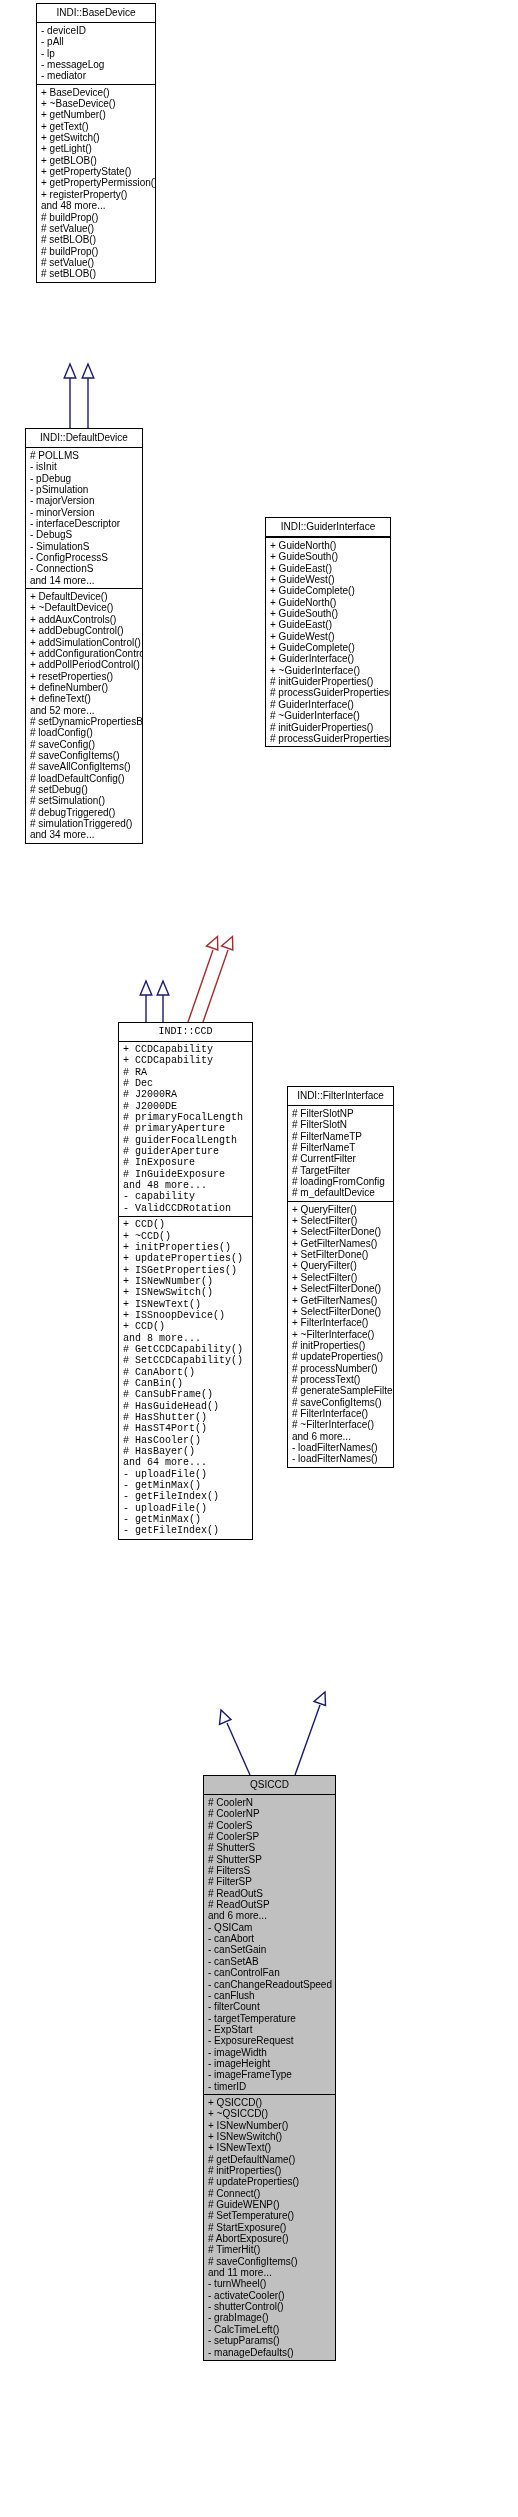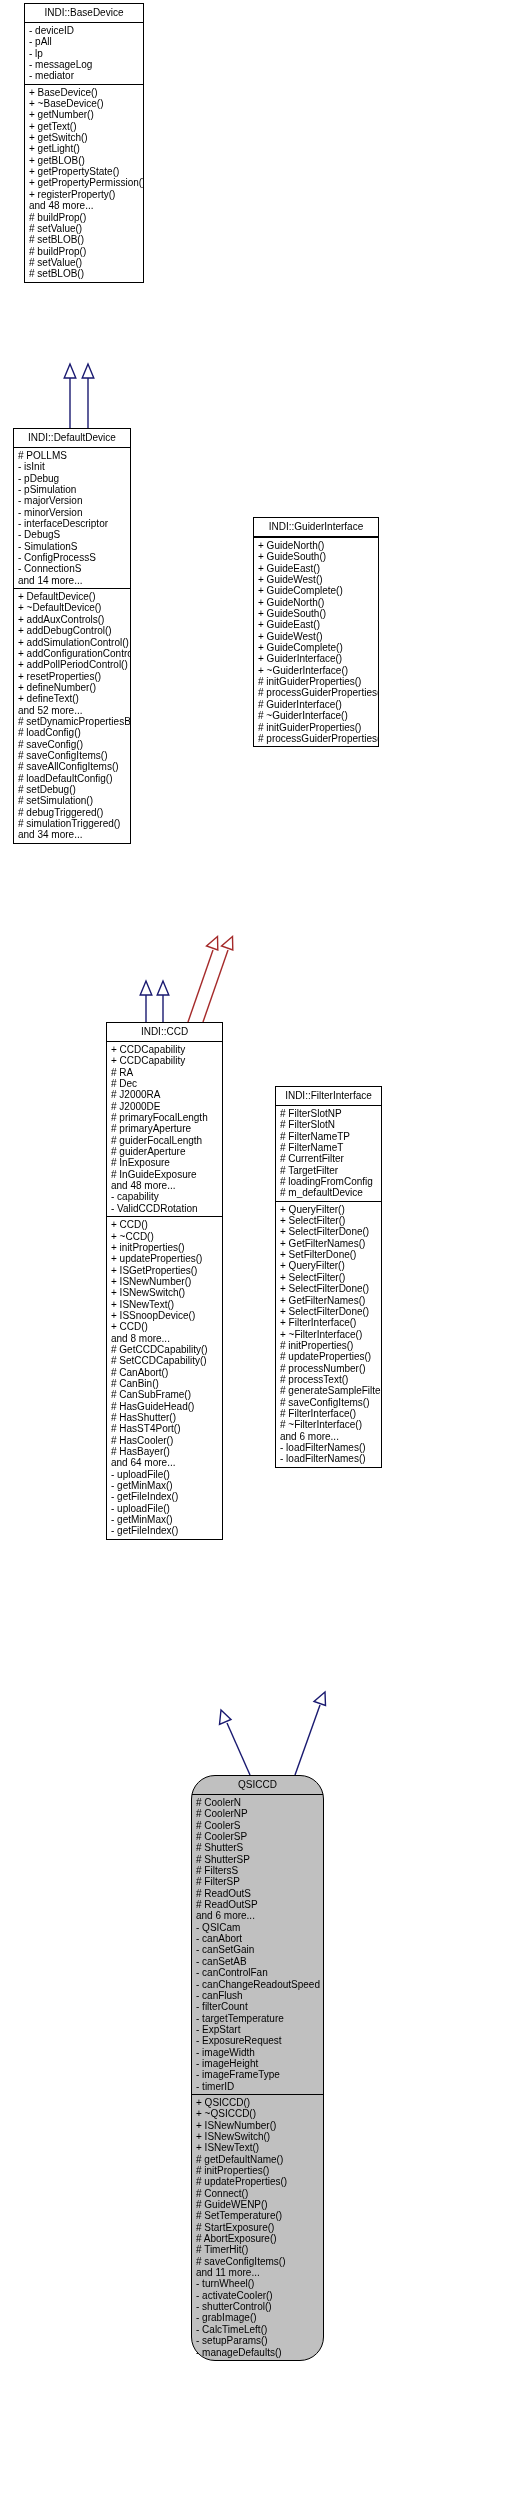--- a/index.html
+++ b/index.html
@@ -17,20 +17,21 @@
   #diagram {
     position: absolute;
     inset: 0;
   }
   .uml-box {
     position: absolute;
     border: 1px solid #000000;
     background: #ffffff;
     box-sizing: border-box;
     z-index: 2;
+    margin-left: 12px;
   }
   .uml-box.filled {
     background: #c0c0c0;
   }
   .uml-title {
     text-align: center;
     font-size: 10px;
     line-height: 12px;
     padding: 3px 4px 3px 4px;
     color: #000000;
@@ -199,21 +200,21 @@
         <div class="uml-row">+ GuiderInterface()</div>
         <div class="uml-row">+ ~GuiderInterface()</div>
         <div class="uml-row"># initGuiderProperties()</div>
         <div class="uml-row"># processGuiderProperties()</div>
         <div class="uml-row"># GuiderInterface()</div>
         <div class="uml-row"># ~GuiderInterface()</div>
         <div class="uml-row"># initGuiderProperties()</div>
         <div class="uml-row"># processGuiderProperties()</div>
       </div>
     </div>
-    <div class="uml-box" style="left: 106px; top: 1022px; width: 117px;">
+    <div class="uml-box" style="left: 106px; top: 1022px; width: 135px; font-family: Liberation Mono, monospace;">
       <div class="uml-title">INDI::CCD</div>
       <div class="uml-sep"></div>
       <div class="uml-section">
         <div class="uml-row">+ CCDCapability</div>
         <div class="uml-row">+ CCDCapability</div>
         <div class="uml-row"># RA</div>
         <div class="uml-row"># Dec</div>
         <div class="uml-row"># J2000RA</div>
         <div class="uml-row"># J2000DE</div>
         <div class="uml-row"># primaryFocalLength</div>
@@ -291,21 +292,21 @@
         <div class="uml-row"># processText()</div>
         <div class="uml-row"># generateSampleFilters()</div>
         <div class="uml-row"># saveConfigItems()</div>
         <div class="uml-row"># FilterInterface()</div>
         <div class="uml-row"># ~FilterInterface()</div>
         <div class="uml-row">and 6 more...</div>
         <div class="uml-row">- loadFilterNames()</div>
         <div class="uml-row">- loadFilterNames()</div>
       </div>
     </div>
-    <div class="uml-box filled" style="left: 191px; top: 1775px; width: 133px; border-radius: 24px;">
+    <div class="uml-box filled" style="left: 191px; top: 1775px; width: 133px;">
       <div class="uml-title">QSICCD</div>
       <div class="uml-sep"></div>
       <div class="uml-section">
         <div class="uml-row"># CoolerN</div>
         <div class="uml-row"># CoolerNP</div>
         <div class="uml-row"># CoolerS</div>
         <div class="uml-row"># CoolerSP</div>
         <div class="uml-row"># ShutterS</div>
         <div class="uml-row"># ShutterSP</div>
         <div class="uml-row"># FiltersS</div>

